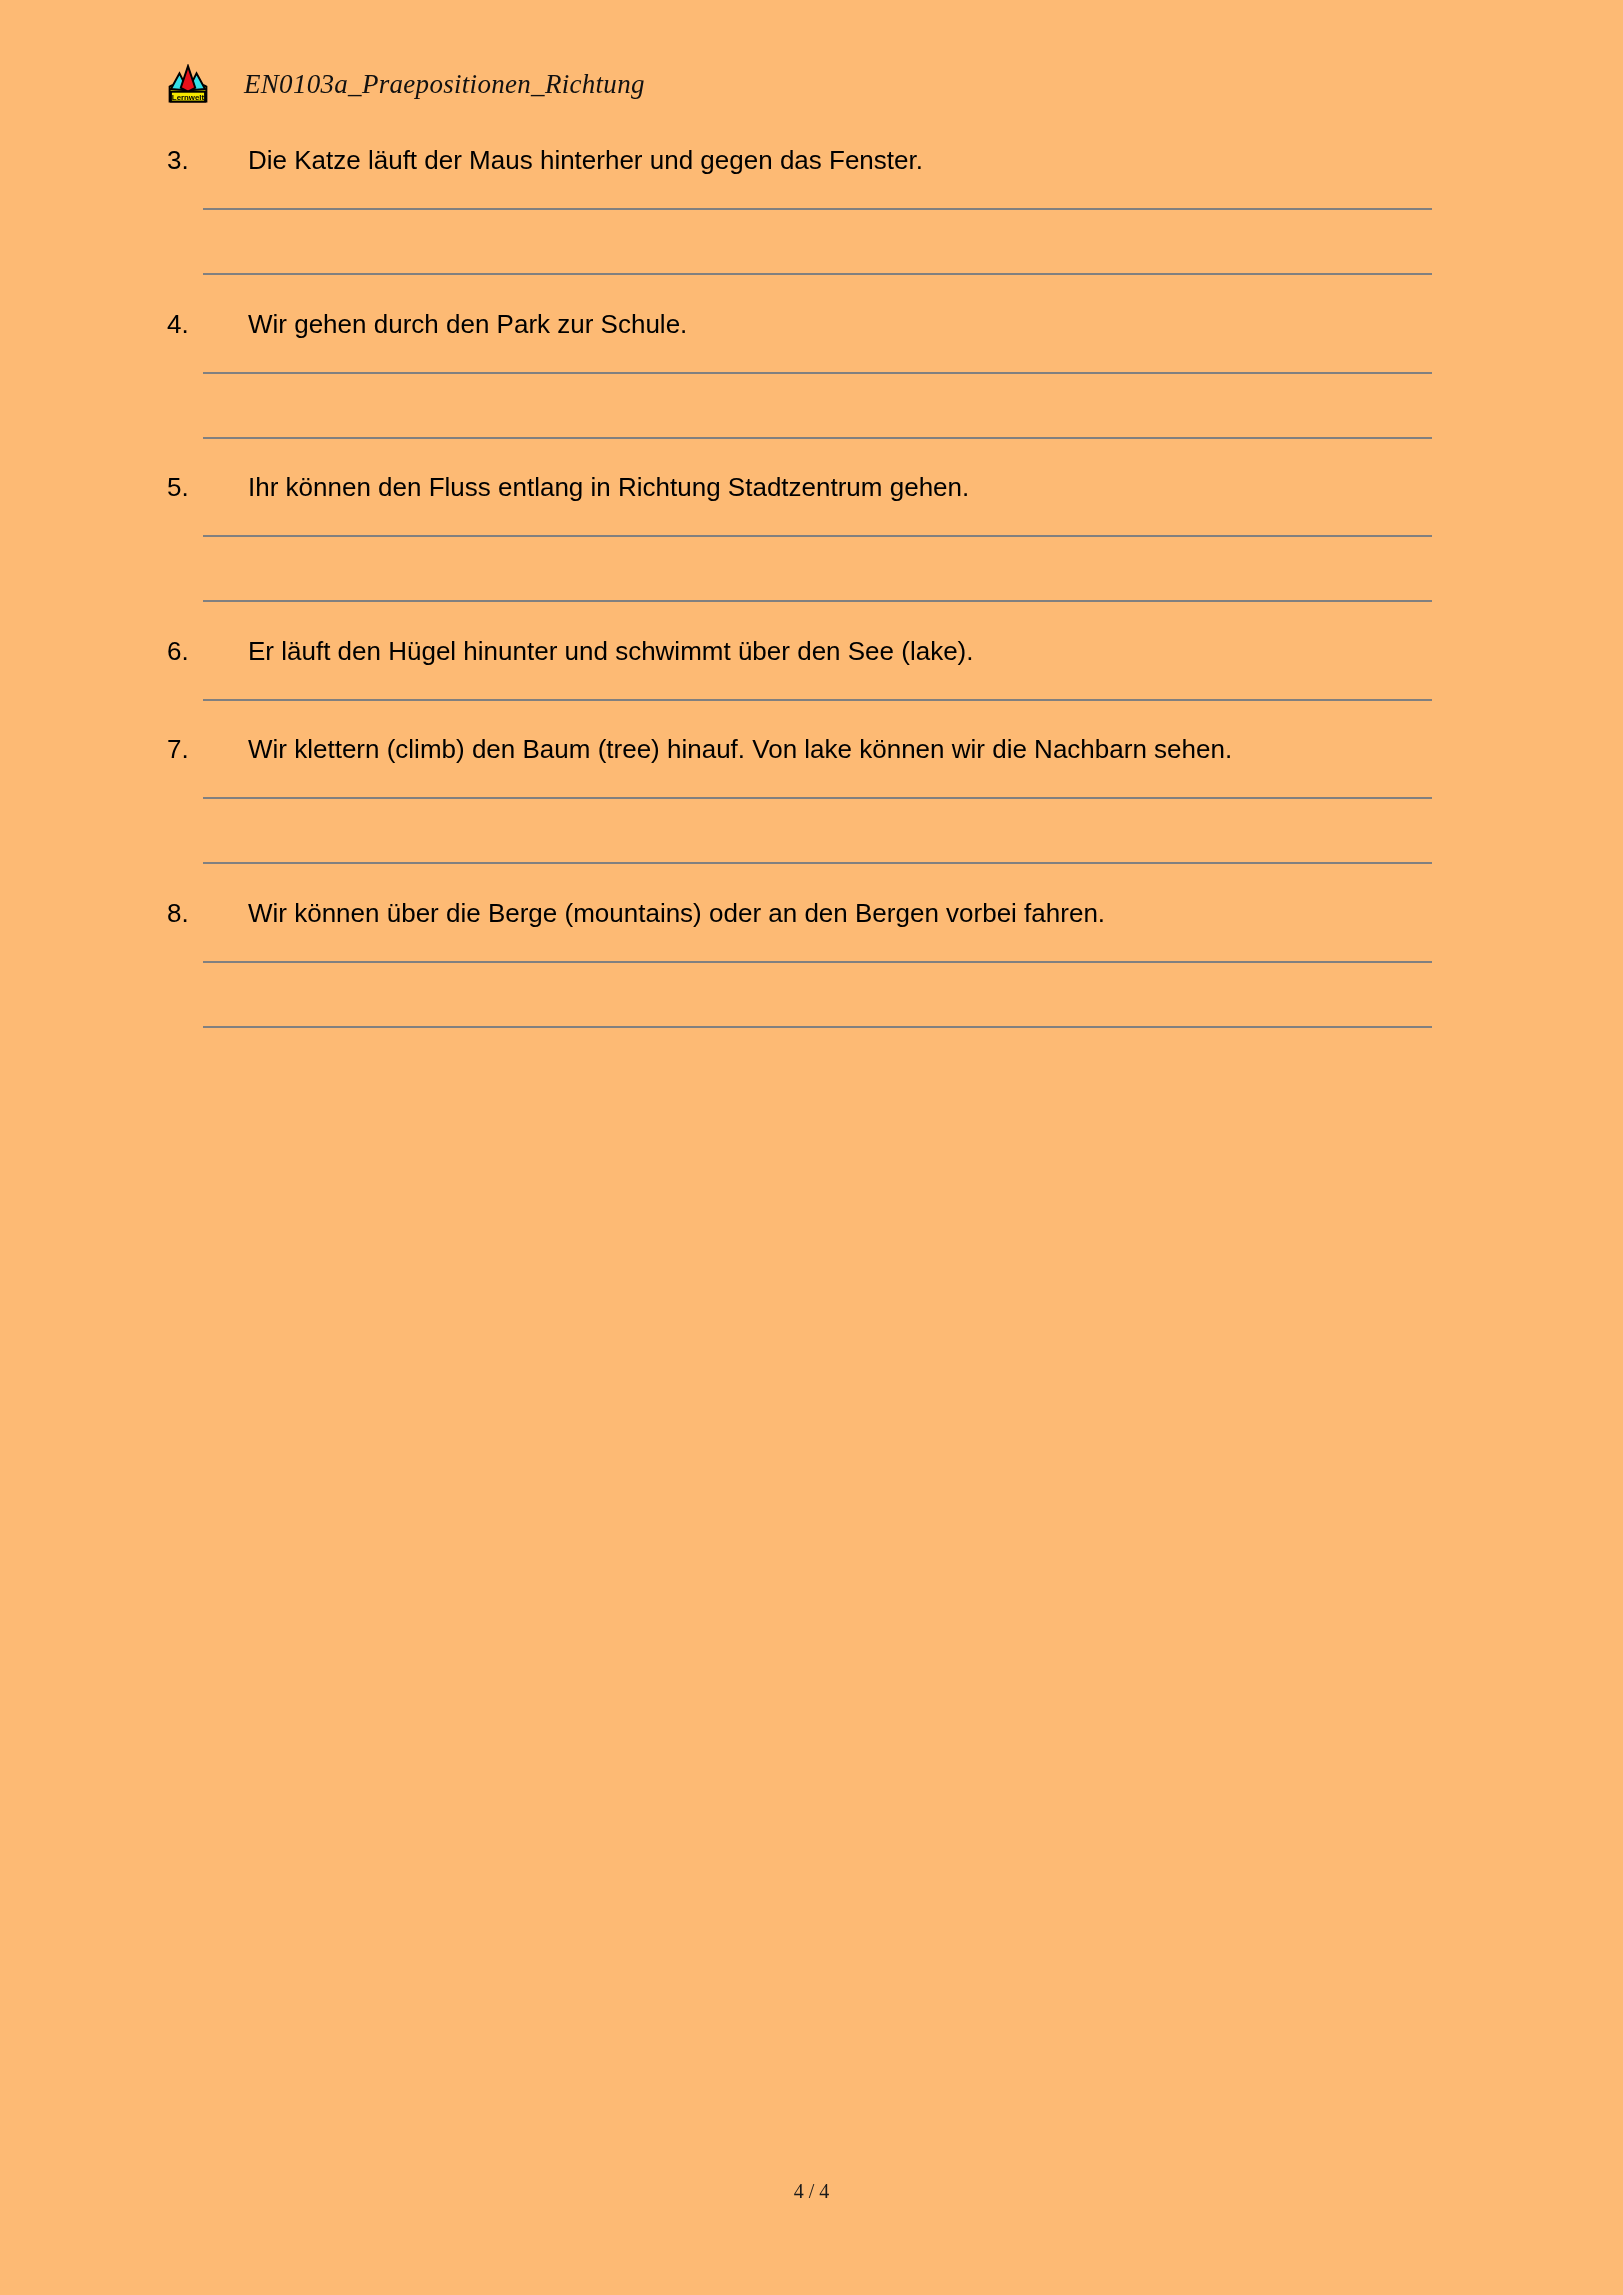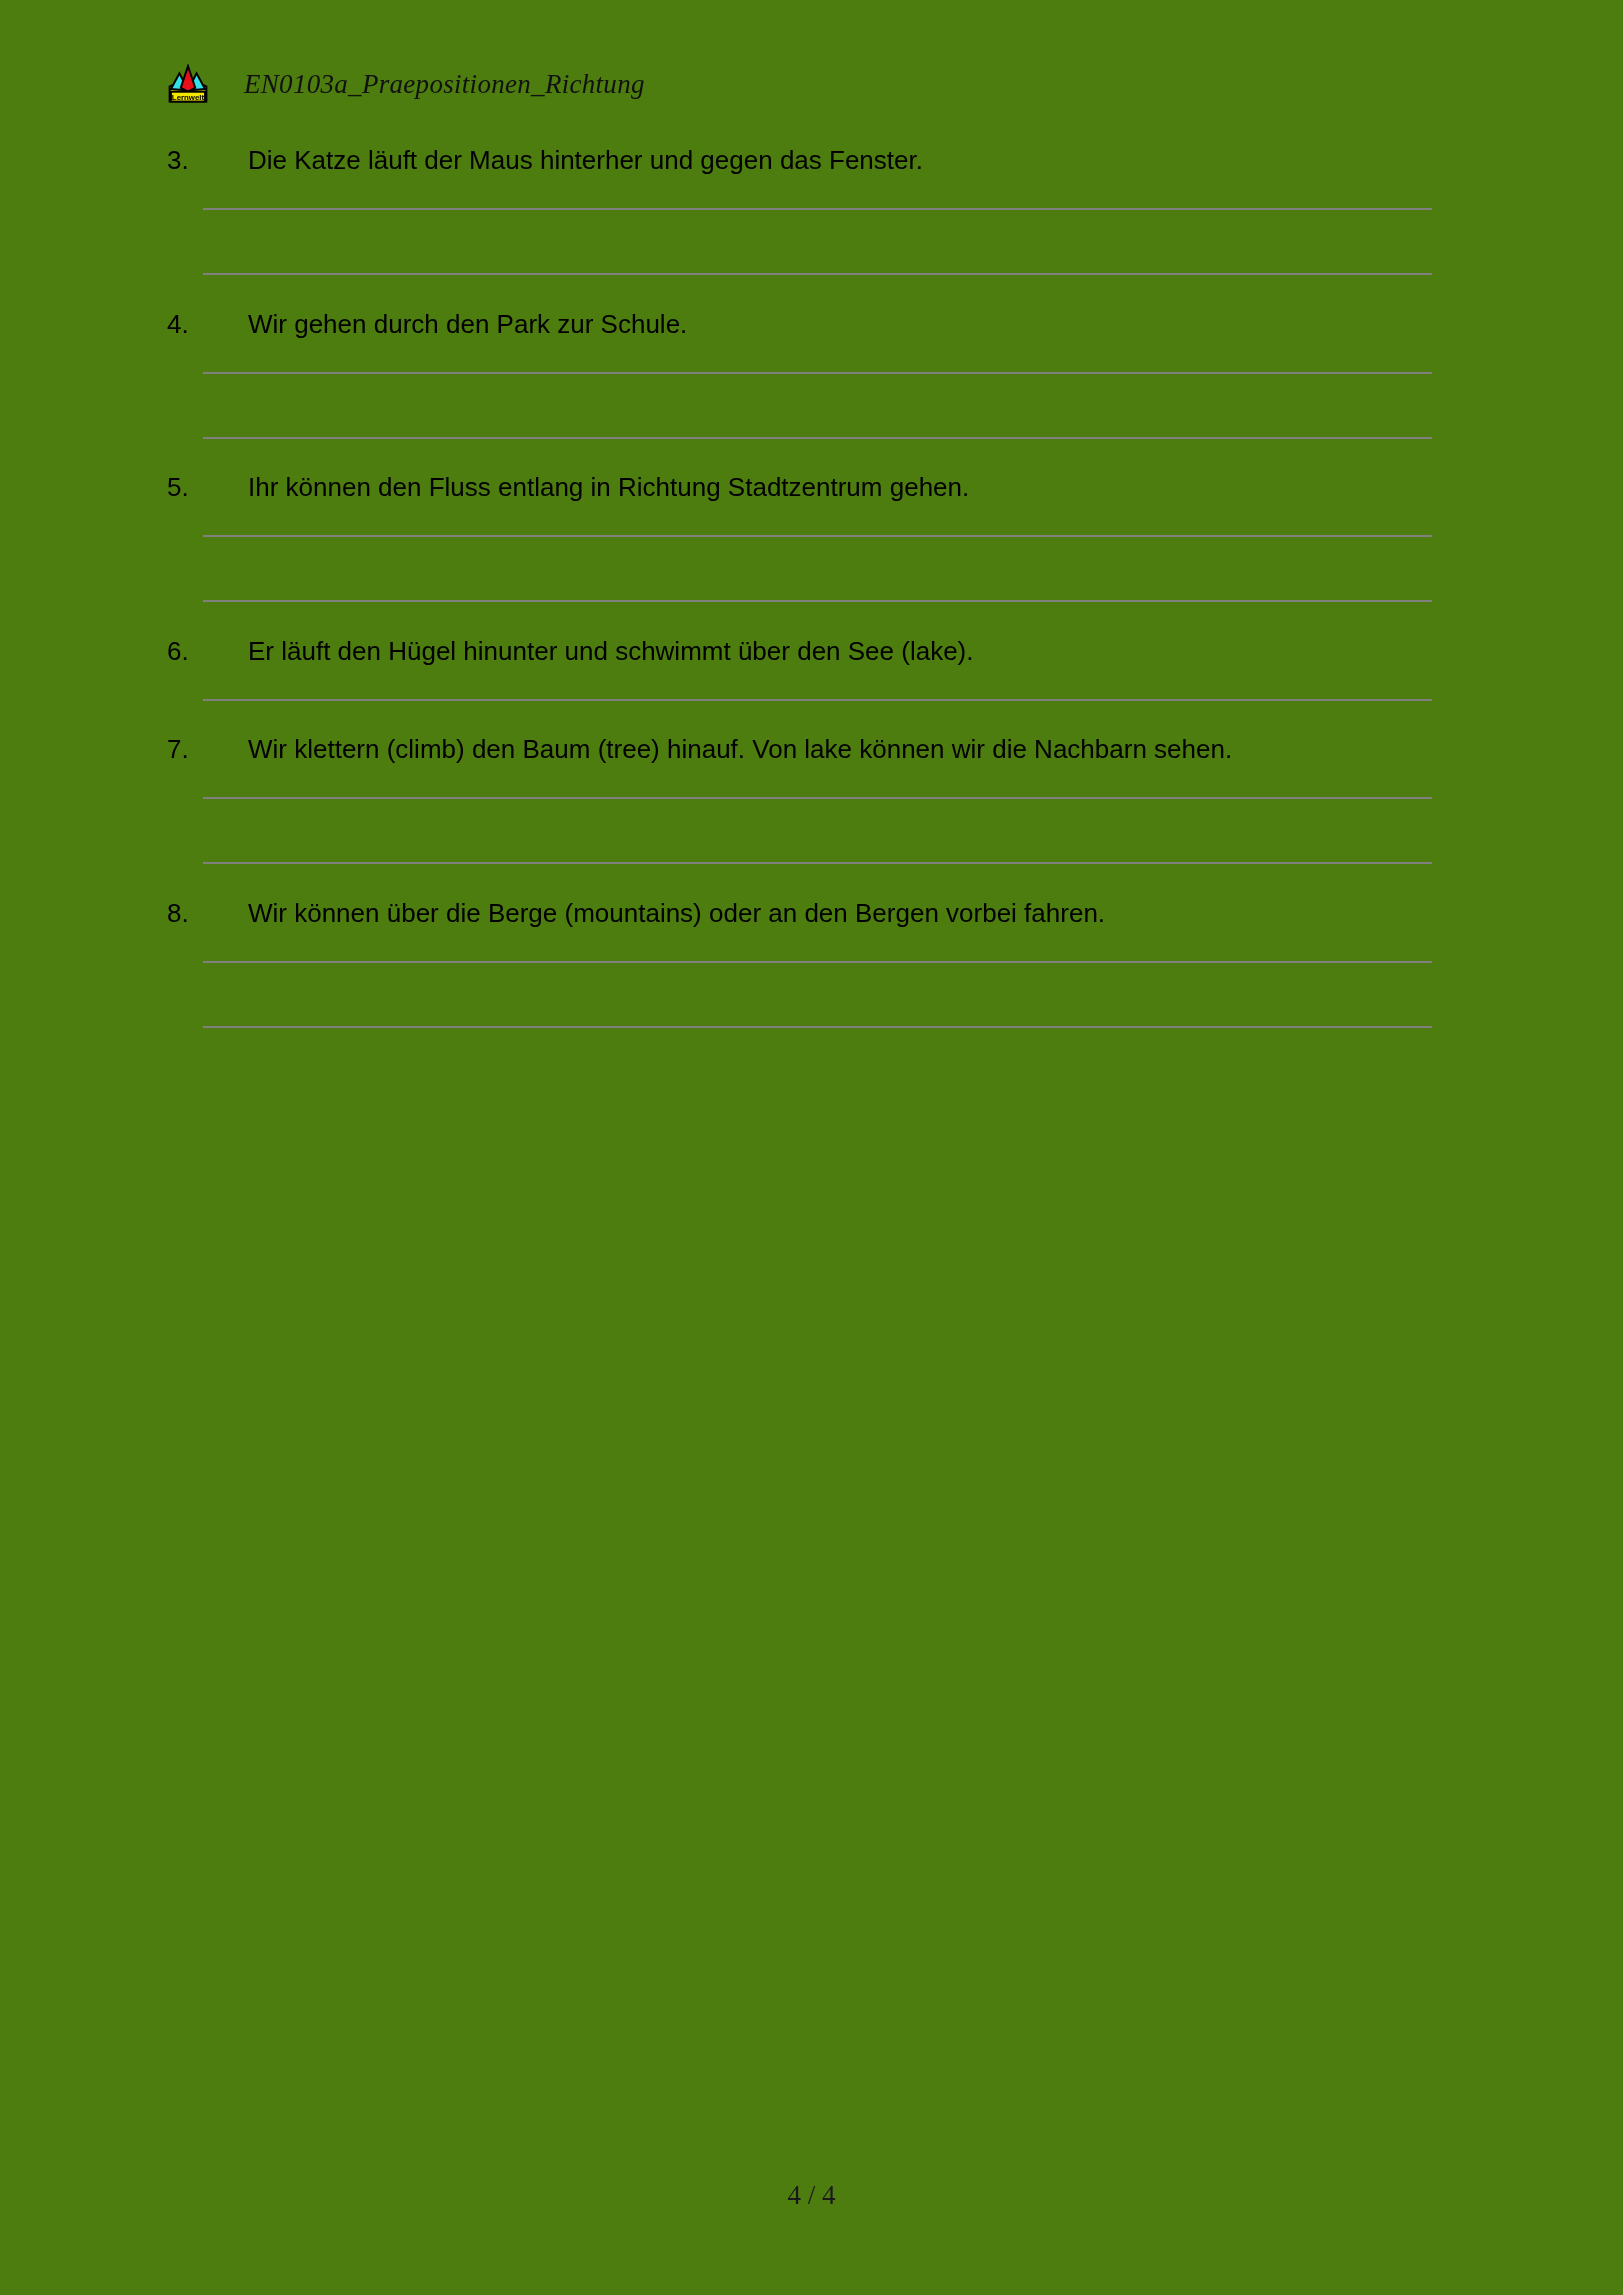--- a/index.html
+++ b/index.html
@@ -14,21 +14,21 @@
     font-family: "Liberation Sans", sans-serif;
     color: #000000;
     -webkit-font-smoothing: antialiased;
   }
 
   .page {
     position: absolute;
     left: 0; top: 0;
     width: 1623px;
     height: 2295px;
-    background: #4d7c0f;
+    background: #fdba74;
     overflow: hidden;
   }
 
   
   .header {
     position: absolute;
     left: 167px;
     top: 63px;
     width: 1267px;
     height: 43px;
@@ -101,21 +101,21 @@
   .sp-lines-to-q { height: 29.5px; }
 
   
   .footer {
     position: absolute;
     left: 0;
     top: 2180px;
     width: 1623px;
     text-align: center;
     font-family: "Liberation Serif", serif;
-    font-size: 27px;
+    font-size: 20px;
     color: #1a1a1a;
   }
 </style>
 </head>
 <body>
 
 <div class="page">
 
   <div class="header">
     <svg class="logo" viewBox="0 0 64 62" aria-hidden="true">

